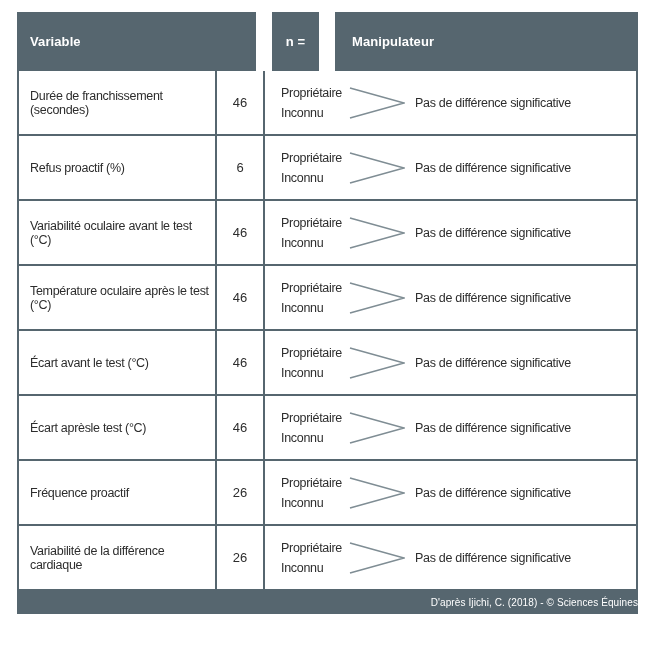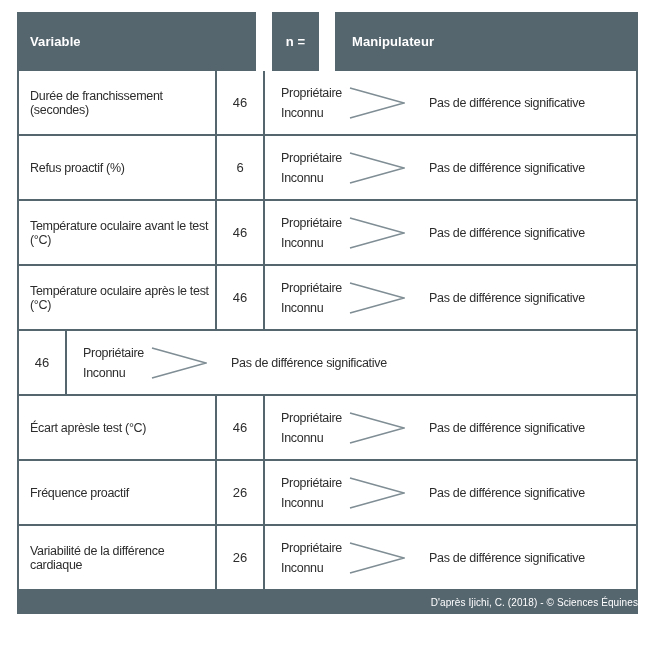--- a/index.html
+++ b/index.html
@@ -35,21 +35,21 @@
     box-sizing:border-box;display:flex;align-items:center;
     font-size:12.5px;color:var(--text);letter-spacing:-0.3px;
   }
   .cv{width:198px;border-right:2px solid var(--slate);padding-left:11px;padding-right:3px;}
   .cn{width:48px;border-right:2px solid var(--slate);justify-content:center;font-size:13px;letter-spacing:0;}
   .cm{flex:1;padding-left:16px;gap:7px;}
   .groups{display:flex;flex-direction:column;justify-content:center;}
   .groups div{line-height:20px;}
   .chev{flex-shrink:0;display:block;}
   .chev path{stroke:var(--chevron);stroke-width:1.6;fill:none;}
-  .result{margin-left:17px;white-space:nowrap;}
+  .result{margin-left:3px;white-space:nowrap;}
 
   
   .tfoot{
     height:23px;background:var(--slate);color:#ffffff;
     display:flex;align-items:center;justify-content:flex-end;
     font-size:10px;letter-spacing:0.1px;
   }
 </style>
 </head>
 <body>
@@ -88,21 +88,21 @@
           <div>Inconnu</div>
         </div>
         <svg class="chev" width="56" height="34" viewBox="0 0 56 34">
             <path d="M1 2 L55 17 L1 32"></path>
           </svg>
         <div class="result">Pas de différence significative</div>
       </div>
     </div>
 
     <div class="row">
-      <div class="cell cv">Température oculaire avant le test (°C)</div>
+      <div class="cell cv">Variabilité oculaire avant le test (°C)</div>
       <div class="cell cn">46</div>
       <div class="cell cm">
         <div class="groups">
           <div>Propriétaire</div>
           <div>Inconnu</div>
         </div>
         <svg class="chev" width="56" height="34" viewBox="0 0 56 34">
             <path d="M1 2 L55 17 L1 32"></path>
           </svg>
         <div class="result">Pas de différence significative</div>
@@ -118,20 +118,21 @@
           <div>Inconnu</div>
         </div>
         <svg class="chev" width="56" height="34" viewBox="0 0 56 34">
             <path d="M1 2 L55 17 L1 32"></path>
           </svg>
         <div class="result">Pas de différence significative</div>
       </div>
     </div>
 
     <div class="row">
+      <div class="cell cv">Écart avant le test (°C)</div>
       <div class="cell cn">46</div>
       <div class="cell cm">
         <div class="groups">
           <div>Propriétaire</div>
           <div>Inconnu</div>
         </div>
         <svg class="chev" width="56" height="34" viewBox="0 0 56 34">
             <path d="M1 2 L55 17 L1 32"></path>
           </svg>
         <div class="result">Pas de différence significative</div>

